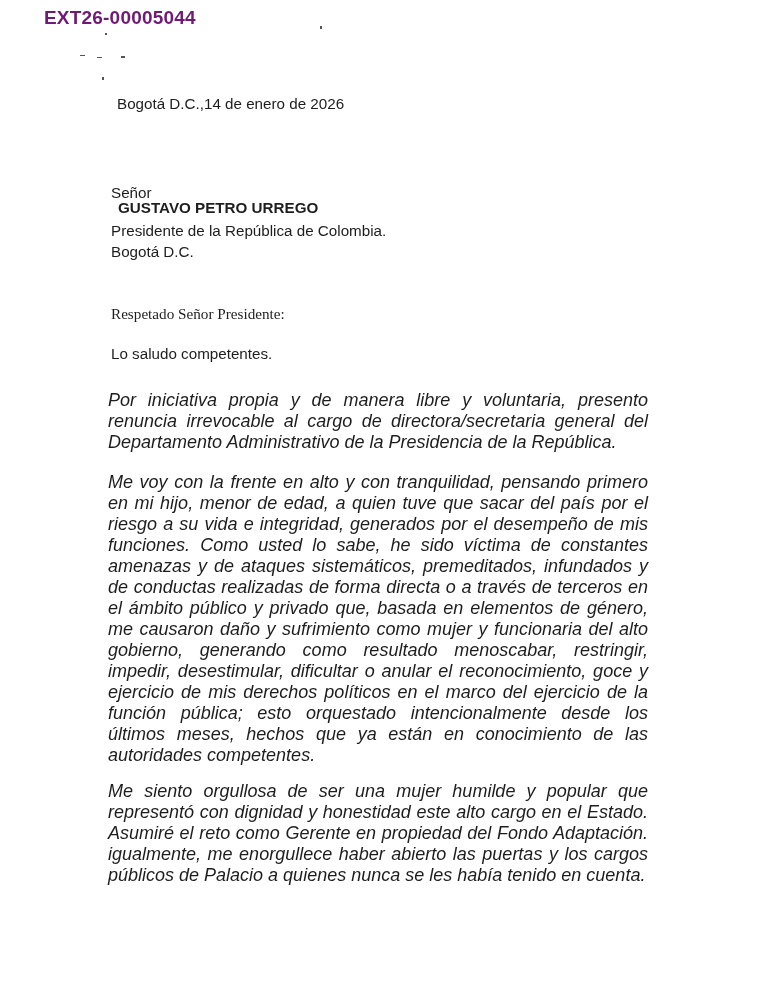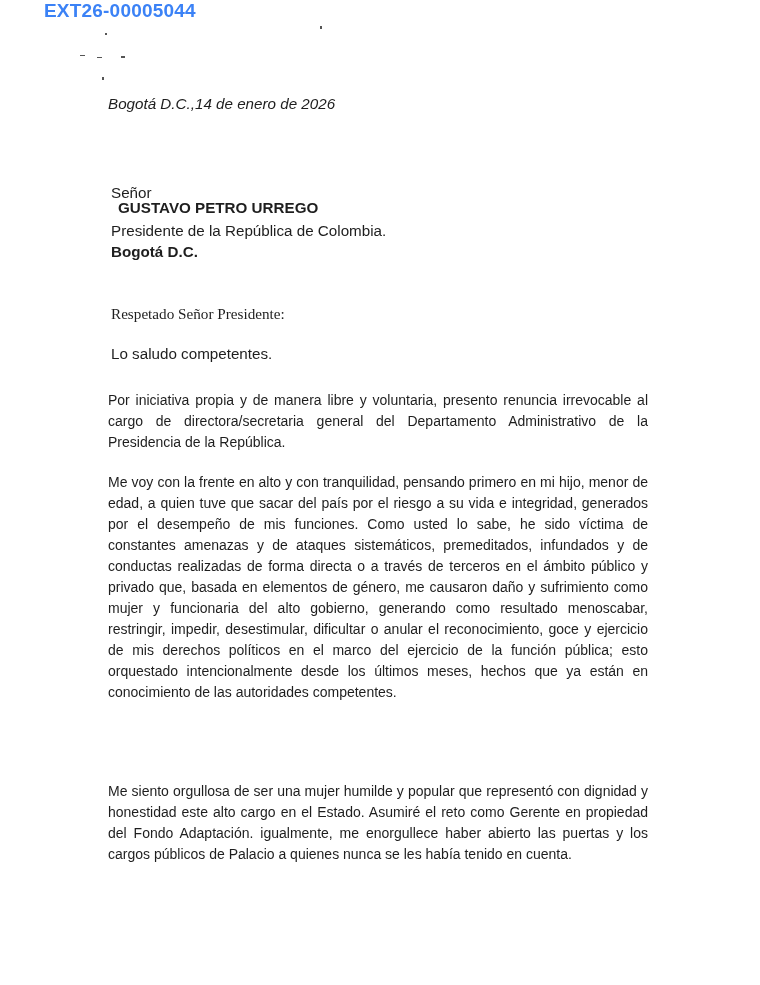--- a/index.html
+++ b/index.html
@@ -1,31 +1,31 @@
 <!DOCTYPE html>
 <html><head>
   <meta charset="utf-8">
   <style>
     html, body { margin: 0; padding: 0; background: #ffffff; }
     body { width: 760px; height: 985px; position: relative; overflow: hidden;
            font-family: "Liberation Sans", "DejaVu Sans", sans-serif; color: #1e1e1e; }
-    .stamp { position: absolute; left: 44px; top: 0; font-size: 19px; font-weight: bold;
-             color: #3b82f6; letter-spacing: 0.2px; }
+    .stamp { position: absolute; left: 44px; top: 7px; font-size: 19px; font-weight: bold;
+             color: #701a75; letter-spacing: 0.2px; }
     .speck { position: absolute; background: #555; }
     .page { position: absolute; left: 108px; top: 0; width: 540px; }
     .line { position: absolute; left: 0; font-size: 15.2px; white-space: nowrap; }
-    .date { top: 95px; left: 0; font-style: italic; }
+    .date { top: 95px; left: 9px; }
     .salute { top: 184px; left: 3px; }
     .addressee { top: 199px; left: 10px; font-weight: bold; }
     .title { top: 222px; left: 3px; }
-    .city { top: 243px; left: 3px; font-weight: bold; }
+    .city { top: 243px; left: 3px; font-weight: normal; }
     .greeting { top: 305px; left: 3px; font-family: Liberation Serif, serif; }
     .opening { top: 345px; left: 3px; }
-    .para { position: absolute; left: 0; width: 540px; font-size: 14px; line-height: 21px;
-            text-align: justify; text-align-last: left; }
+    .para { position: absolute; left: 0; width: 540px; font-size: 18px; line-height: 21px;
+            text-align: justify; text-align-last: left; font-style: italic; }
     .p1 { top: 390px; }
     .p2 { top: 472px; }
     .p3 { top: 781px; }
   </style>
 </head>
 <body>
 
 <div class="stamp">EXT26-00005044</div>
 
 <div class="speck" style="left:105px;top:33px;width:2px;height:2px;"></div>

